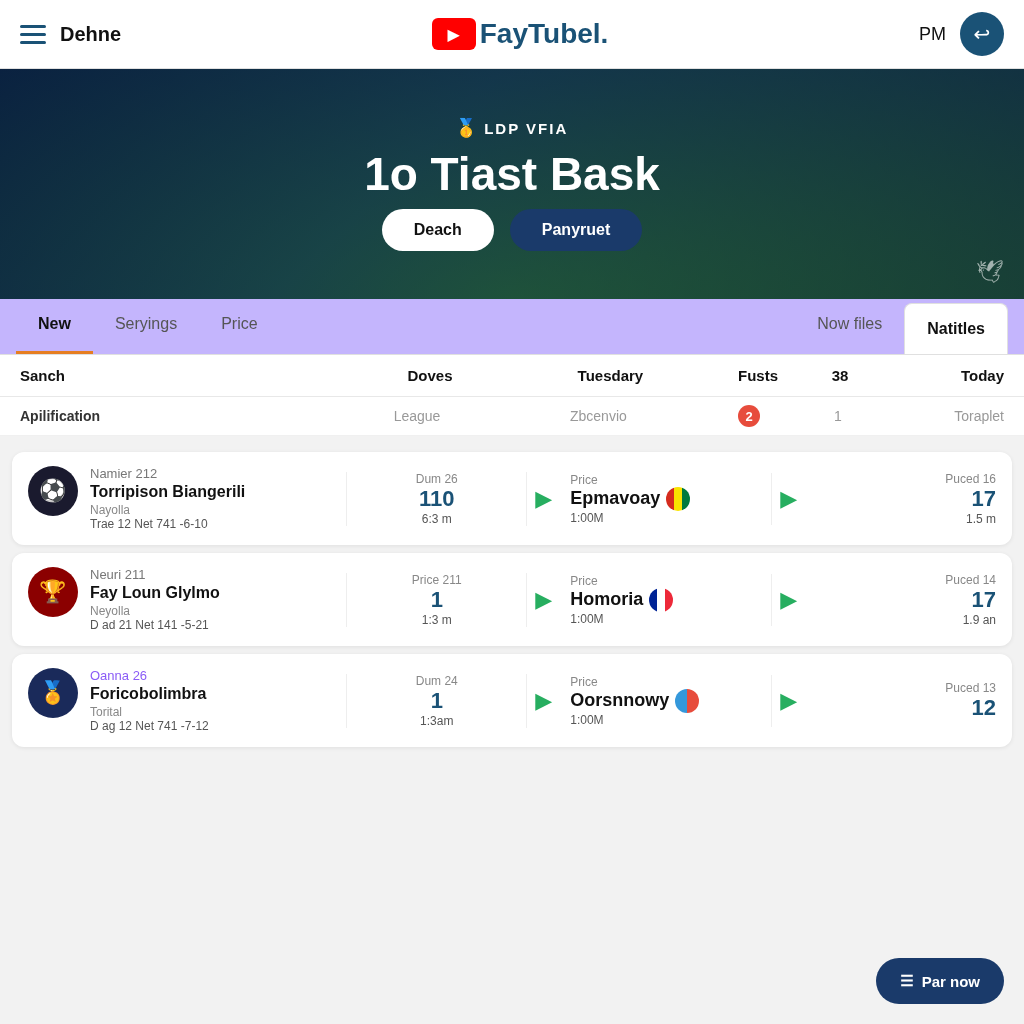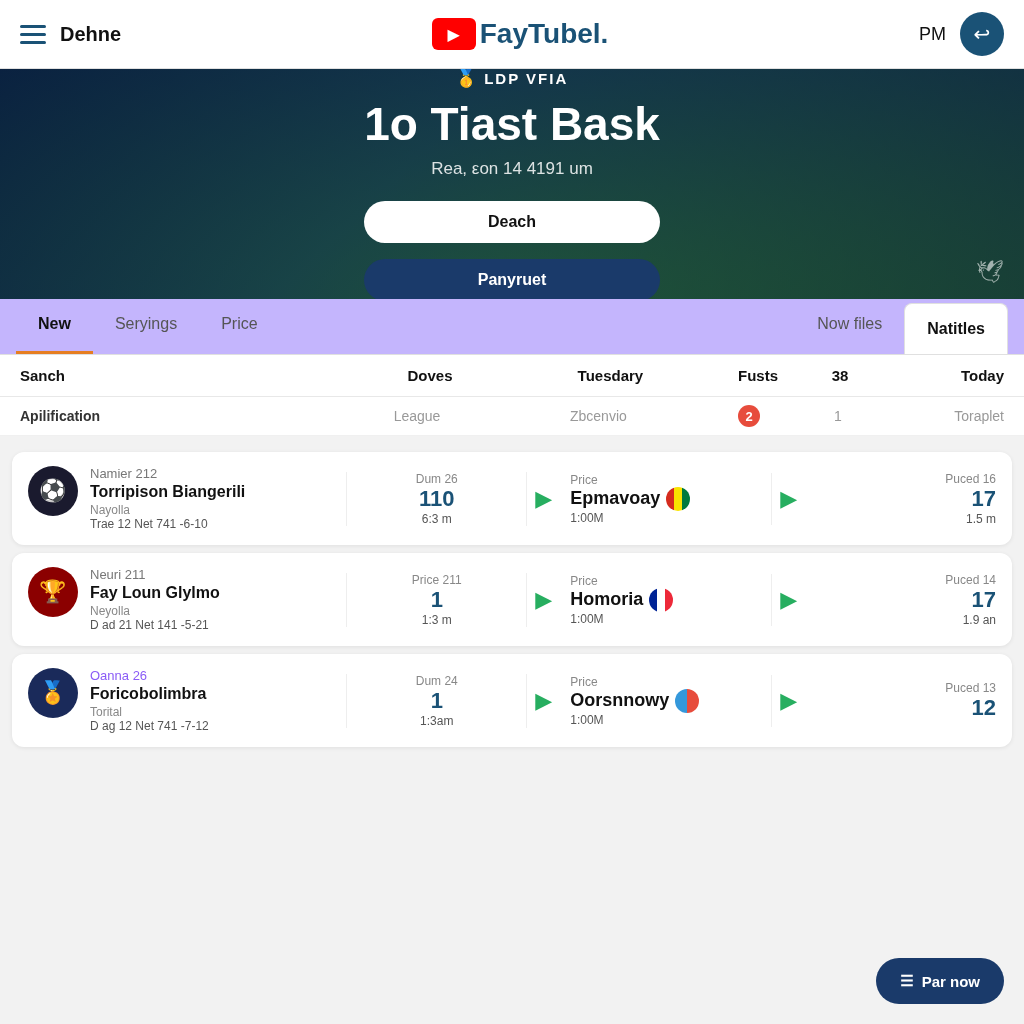--- a/index.html
+++ b/index.html
@@ -34,21 +34,21 @@
     .banner-overlay {
       position: absolute; inset: 0;
       background: radial-gradient(ellipse at center bottom, rgba(30,80,30,0.6) 0%, rgba(10,30,60,0.7) 100%);
     }
     .banner-content { position: relative; z-index: 1; text-align: center; }
     .banner-badge { display: flex; align-items: center; gap: 6px; justify-content: center; margin-bottom: 8px; }
     .badge-icon { font-size: 18px; }
     .badge-text { color: #fff; font-size: 15px; font-weight: 600; letter-spacing: 2px; }
     .banner-title { font-size: 46px; font-weight: 800; color: #fff; margin-bottom: 8px; }
     .banner-subtitle { color: rgba(255,255,255,0.85); font-size: 17px; margin-bottom: 22px; }
-    .banner-buttons { display: flex; gap: 16px; justify-content: center; flex-direction: column; }
+    .banner-buttons { display: flex; gap: 16px; justify-content: center; }
     .btn-deach { background: #fff; color: #111; border: none; border-radius: 24px; padding: 12px 32px; font-size: 16px; font-weight: 600; cursor: pointer; }
     .btn-pany { background: #1a3a6a; color: #fff; border: none; border-radius: 24px; padding: 12px 32px; font-size: 16px; font-weight: 600; cursor: pointer; }
     .banner-bird { position: absolute; right: 20px; bottom: 14px; color: rgba(255,255,255,0.6); font-size: 22px; }
 
     
     .tabs-container { background: #c4b5fd; border-bottom: 1px solid #e0e0e0; padding: 0 16px; display: flex; gap: 0; margin-top: 0; }
     .tab { padding: 16px 22px; font-size: 16px; color: #555; cursor: pointer; border-bottom: 3px solid transparent; white-space: nowrap; }
     .tab.active { color: #111; font-weight: 700; border-bottom: 3px solid #e67e22; }
     .tab.card { background: #fff; border: 1px solid #e0e0e0; border-bottom: none; border-radius: 8px 8px 0 0; margin-top: 4px; color: #111; font-weight: 600; }
 
@@ -150,21 +150,20 @@
 </div>
 
 <div class="banner">
   <div class="banner-overlay"></div>
   <div class="banner-content">
     <div class="banner-badge">
       <span class="badge-icon">🥇</span>
       <span class="badge-text">LDP VFIA</span>
     </div>
     <div class="banner-title">1o Tiast Bask</div>
-    <div class="banner-subtitle">Rea, εon 14 4191 um</div>
     <div class="banner-buttons">
       <button class="btn-deach">Deach</button>
       <button class="btn-pany">Panyruet</button>
     </div>
   </div>
   <div class="banner-bird">🕊</div>
 </div>
 
 <div class="tabs-container">
   <div class="tab active">New</div>

